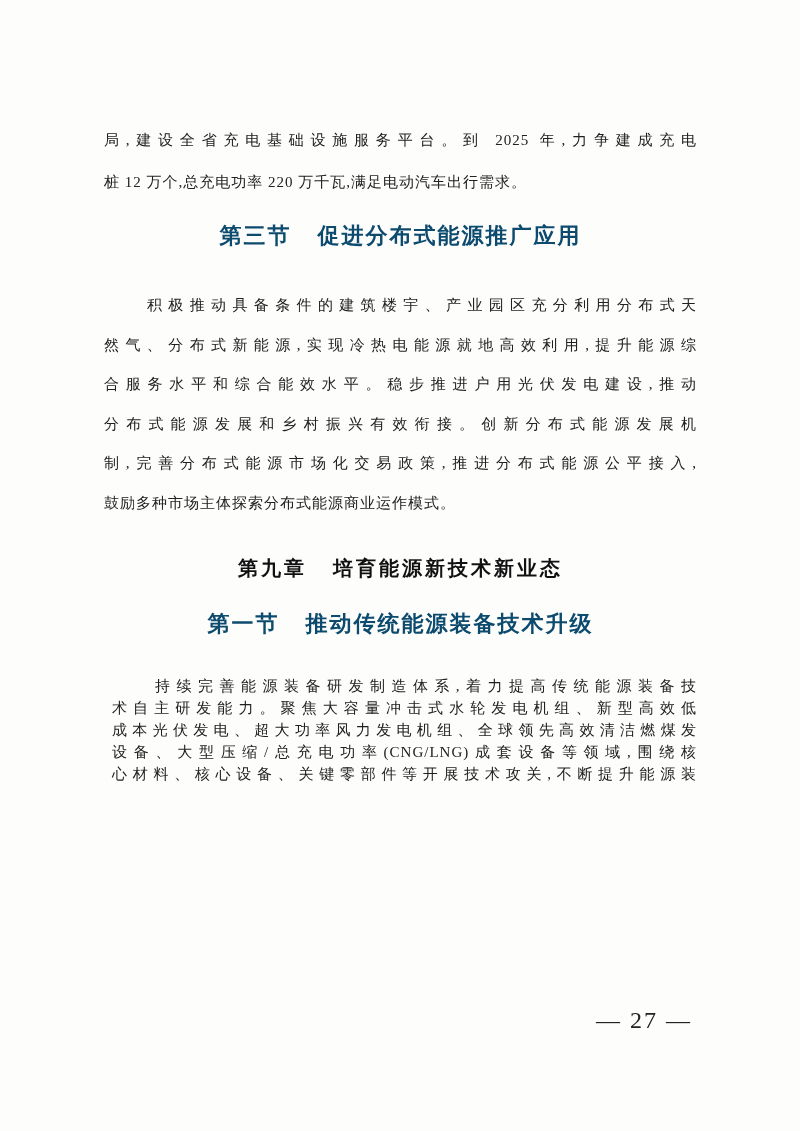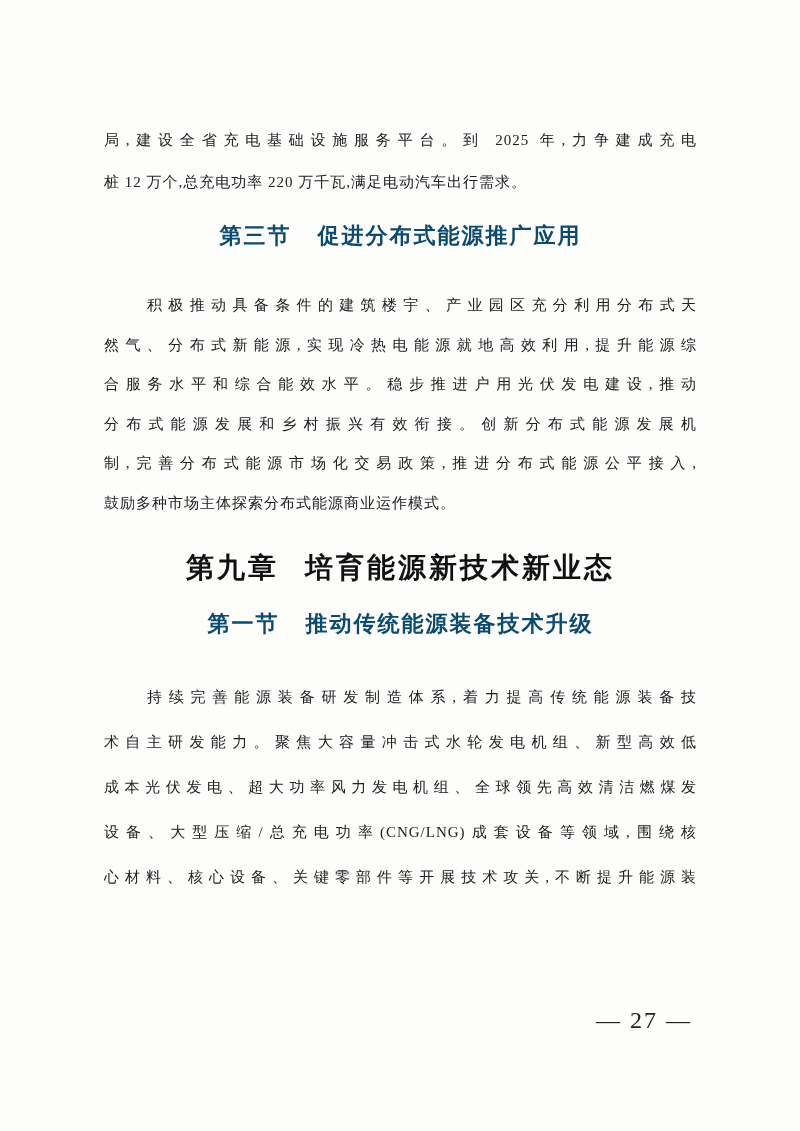--- a/index.html
+++ b/index.html
@@ -31,21 +31,21 @@
   .last { text-align-last: left; }
   .indent { text-indent: 43px; }
 
   .intro  { top: 119px; }
   .intro .bline { line-height: 42px; }
 
   .para1  { top: 274px; margin-top: 12px; }
   .para1 .bline { line-height: 39.5px; }
 
   .para2  { top: 675px; }
-  .para2 .bline { line-height: 45px; }
+  .para2 .bline { line-height: 22px; margin-left: 8px; }
 
   .section-heading {
     position: absolute;
     left: 104px;
     width: 593px;
     margin: 0;
     text-align: center;
     font-family: "Liberation Serif", serif;
     font-weight: bold;
     font-size: 22px;
@@ -59,21 +59,21 @@
 
   .chapter-heading {
     position: absolute;
     left: 104px;
     width: 593px;
     top: 548px;
     margin: 0;
     text-align: center;
     font-family: "Liberation Sans", sans-serif;
     font-weight: bold;
-    font-size: 28px;
+    font-size: 20px;
     line-height: 40px;
     letter-spacing: 3px;
     color: #111111;
   }
   .chapter-heading .sec-label { margin-right: 26px; }
 
   .page-footer {
     position: absolute;
     top: 1005px;
     right: 108px;

